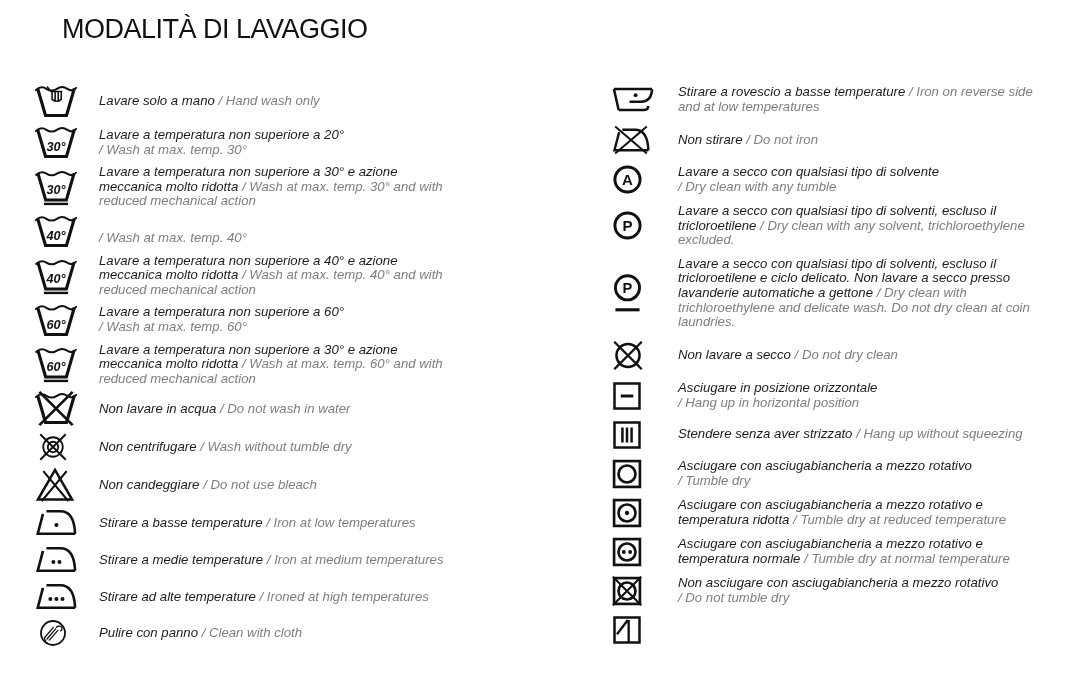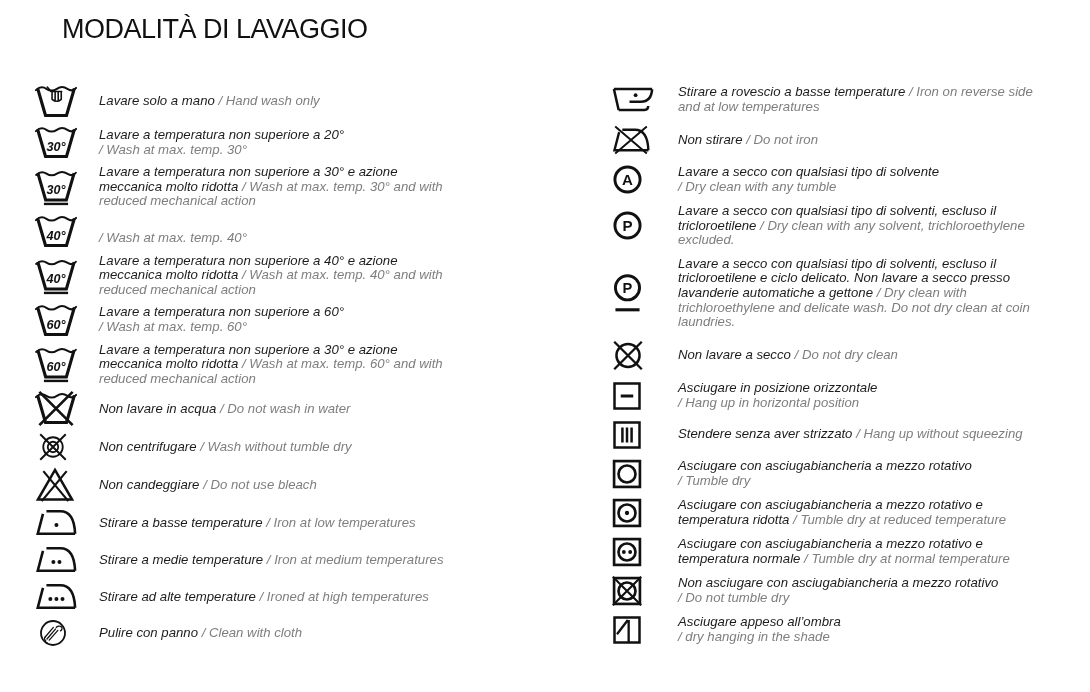--- a/index.html
+++ b/index.html
@@ -301,17 +301,16 @@
           </span>
           <p class="txt"><span class="it">Non asciugare con asciugabiancheria a mezzo rotativo</span><br><span class="en">/ Do not tumble dry</span></p>
         </div>
         <div class="row">
           <span class="ic">
             <svg xmlns="http://www.w3.org/2000/svg" viewBox="0 0 36 36" width="30" height="30" fill="none" stroke="#111">
               <rect x="3" y="3" width="30" height="30" stroke-width="3"></rect>
               <path d="M6 23 L19 6 M20 6 V33" stroke-width="2.8"></path>
             </svg>
           </span>
-          <p class="txt"><span class="it">Asciugare appeso all’ombra</span><br><span class="en">/ dry hanging in the shade</span></p>
         </div>
       </div>
   </div>
 </div>
 
 </body></html>

